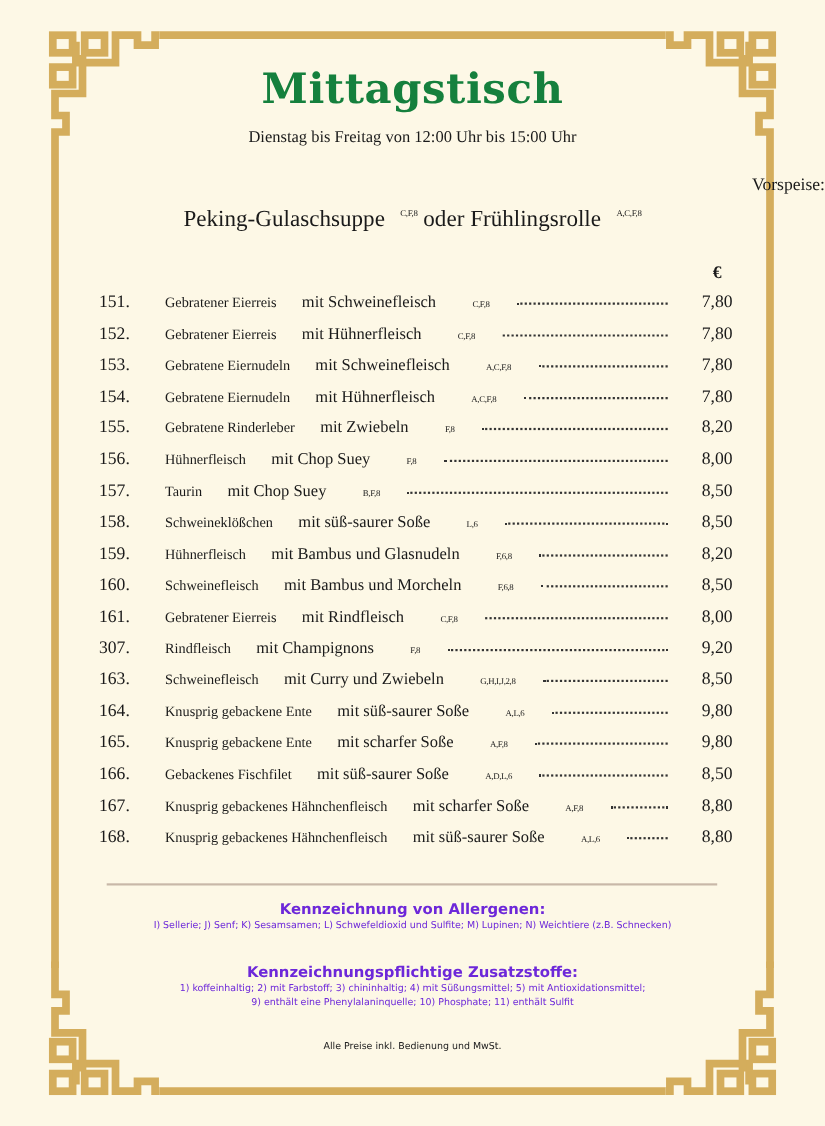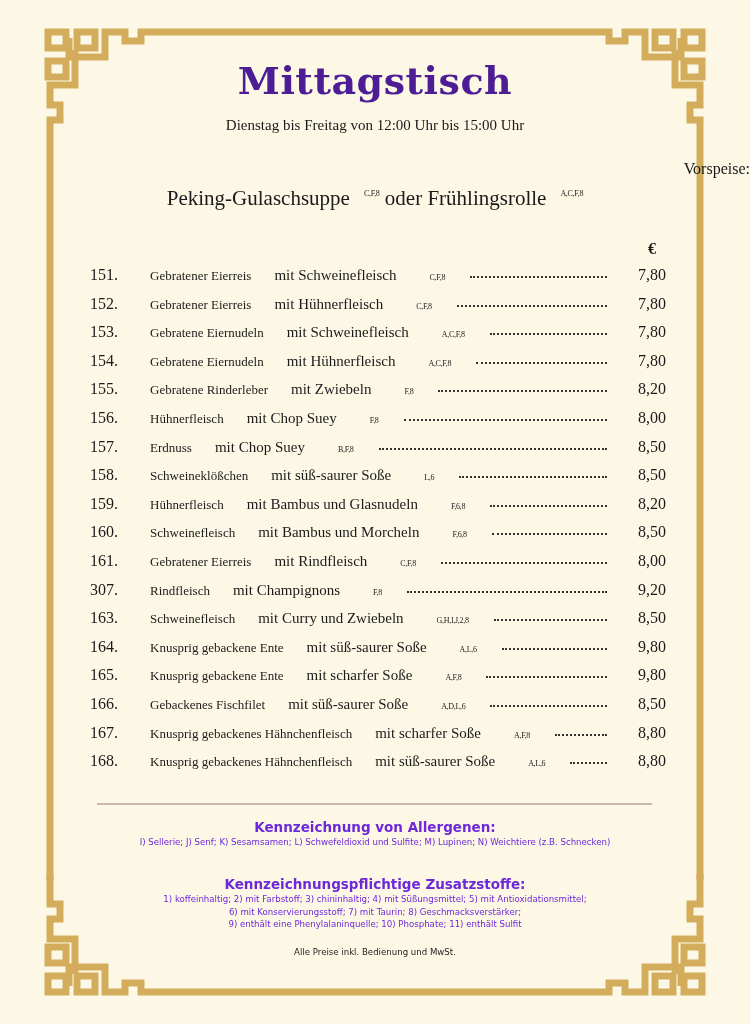--- a/index.html
+++ b/index.html
@@ -10,21 +10,21 @@
       font-family: "Liberation Serif", serif;
       color: #1a1a1a;
     }
     .frame { position: absolute; left: 0; top: 0; width: 750px; height: 1024px; }
     .title {
       position: absolute; left: 0; right: 0; top: 58px;
       text-align: center;
       font-family: "DejaVu Serif", serif;
       font-weight: bold;
       font-size: 38px;
-      color: #4c1d95;
+      color: #15803d;
       letter-spacing: 0.5px;
     }
     .hours {
       position: absolute; left: 0; right: 0; top: 117px;
       text-align: center; font-size: 15px;
     }
     .starter-label {
       position: absolute; left: 0; right: 0; top: 160px;
       text-align: right; font-size: 16px;
     }
@@ -168,21 +168,21 @@
     <div class="row">
     <span class="num">156.</span>
     <span class="name">Hühnerfleisch</span>
     <span class="desc">mit Chop Suey</span>
       <sup class="al">F,8</sup>
     <span class="dots"></span>
     <span class="price">8,00</span>
   </div>
     <div class="row">
     <span class="num">157.</span>
-    <span class="name">Erdnuss</span>
+    <span class="name">Taurin</span>
     <span class="desc">mit Chop Suey</span>
       <sup class="al">B,F,8</sup>
     <span class="dots"></span>
     <span class="price">8,50</span>
   </div>
     <div class="row">
     <span class="num">158.</span>
     <span class="name">Schweineklößchen</span>
     <span class="desc">mit süß-saurer Soße</span>
       <sup class="al">L,6</sup>
@@ -274,17 +274,16 @@
 <div class="divider"></div>
 
 <div class="legend allergens">
   <h3>Kennzeichnung von Allergenen:</h3>
   <p>I) Sellerie; J) Senf; K) Sesamsamen; L) Schwefeldioxid und Sulfite; M) Lupinen; N) Weichtiere (z.B. Schnecken)</p>
 </div>
 
 <div class="legend additives">
   <h3>Kennzeichnungspflichtige Zusatzstoffe:</h3>
   <p>1) koffeinhaltig; 2) mit Farbstoff; 3) chininhaltig; 4) mit Süßungsmittel; 5) mit Antioxidationsmittel;</p>
-  <p>6) mit Konservierungsstoff; 7) mit Taurin; 8) Geschmacksverstärker;</p>
   <p>9) enthält eine Phenylalaninquelle; 10) Phosphate; 11) enthält Sulfit</p>
 </div>
 
 <div class="footnote">Alle Preise inkl. Bedienung und MwSt.</div>
 
 </body></html>

